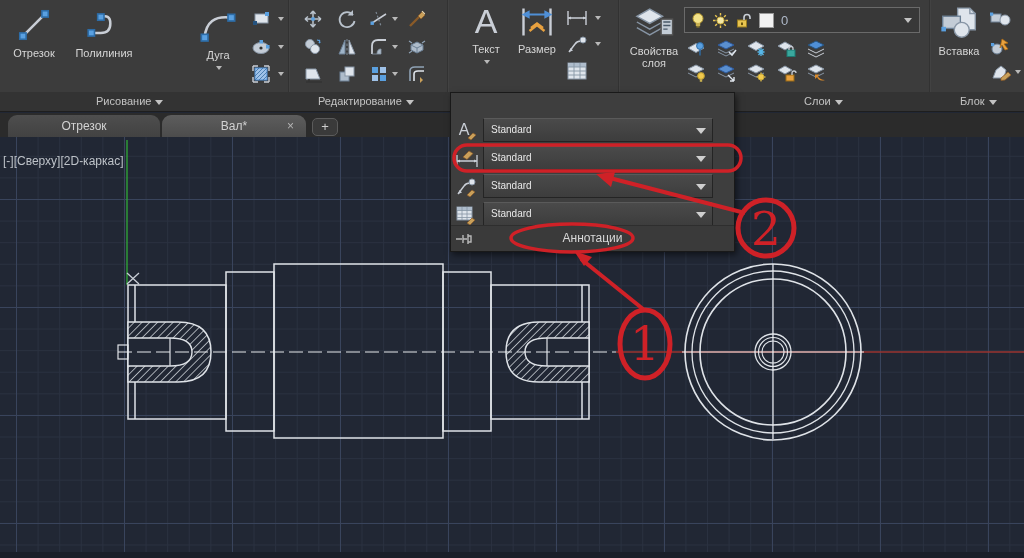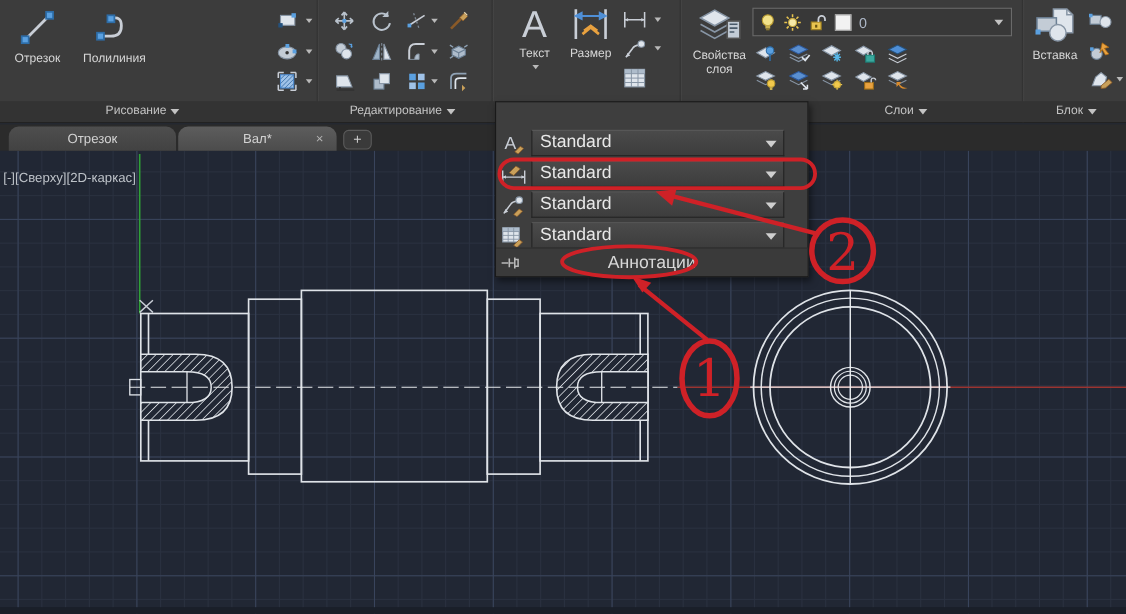--- a/index.html
+++ b/index.html
@@ -17,24 +17,24 @@
 
   .bigbtn { position:absolute; text-align:center; color:#d6d6d6; font-size:11px; cursor:default; }
   .bigbtn .ic { display:block; margin:0 auto 3px; }
   .minibtn { position:absolute; width:22px; height:22px; }
   .mini-caret { position:absolute; width:0; height:0; border-left:3px solid transparent; border-right:3px solid transparent; border-top:4px solid #b9b9b9; }
 
   
   .flyout { position:absolute; left:450px; top:92px; width:285px; height:160px; background:#3e3e3e; border:1px solid #191919; box-shadow:2px 3px 6px rgba(0,0,0,.5); z-index:20; }
   .fly-row { position:absolute; left:0; width:283px; height:28px; }
   .fly-ic { position:absolute; left:4px; top:3px; }
-  .fly-field { position:absolute; left:32px; top:2px; width:230px; height:24px; background:linear-gradient(#4a4a4a,#3d3d3d); border:1px solid #242424; border-top-color:#5a5a5a; color:#e8e8e8; font-size:16px; line-height:22px; padding-left:7px; }
+  .fly-field { position:absolute; left:32px; top:2px; width:230px; height:24px; background:linear-gradient(#4a4a4a,#3d3d3d); border:1px solid #242424; border-top-color:#5a5a5a; color:#e8e8e8; font-size:10px; line-height:22px; padding-left:7px; }
   .fly-field .dd { position:absolute; right:6px; top:9px; width:0; height:0; border-left:5px solid transparent; border-right:5px solid transparent; border-top:6px solid #cfcfcf; }
   .fly-footer { position:absolute; left:0; bottom:0; width:283px; height:26px; border-top:1px solid #2e2e2e; background:#3a3a3a; }
-  .fly-footer-label { position:absolute; left:0; top:5px; width:283px; text-align:center; font-size:16px; color:#d8d8d8; }
+  .fly-footer-label { position:absolute; left:0; top:5px; width:283px; text-align:center; font-size:12px; color:#d8d8d8; }
 
   
   .tabbar { position:absolute; left:0; top:113px; width:1024px; height:24px; background:#2b2b2b; z-index:5; }
   .ftab { position:absolute; top:2px; height:22px; border-radius:9px 9px 0 0; font-size:12px; color:#d2d2d2; text-align:center; line-height:22px; }
   .ftab.start { left:8px; width:152px; background:linear-gradient(#4e4e4e,#424242); }
   .ftab.active { left:162px; width:144px; background:linear-gradient(#5d5d5d,#4c4c4c); }
   .ftab .close { position:absolute; right:12px; top:0; color:#b5b5b5; font-size:12px; }
   .newtab { position:absolute; left:312px; top:5px; width:26px; height:18px; background:#3a3a3a; border:1px solid #5b5b5b; border-radius:5px; color:#cfcfcf; font-size:13px; line-height:15px; text-align:center; }
 
   
@@ -71,20 +71,29 @@
       <span>Отрезок</span>
     </div>
     <div class="bigbtn" style="left:62px;top:6px;width:84px;">
       <svg class="ic" width="38" height="38" viewBox="0 0 24 24">
           <path d="M4 17 H10 Q16 17 16 11 Q16 5 10 7" stroke="#c9ced6" stroke-width="1.6" fill="none"></path>
           <rect x="2" y="15" width="4" height="4" fill="#5aa0e0" stroke="#2d6da8"></rect>
           <rect x="8" y="5" width="4" height="4" fill="#5aa0e0" stroke="#2d6da8"></rect>
         </svg>
       <span>Полилиния</span>
     </div>
+    <div class="bigbtn" style="left:194px;top:6px;width:48px;">
+      <svg class="ic" width="40" height="40" viewBox="0 0 24 24">
+          <path d="M4 19 Q5 5 20 7" stroke="#c9ced6" stroke-width="1.6" fill="none"></path>
+          <rect x="2" y="17" width="4" height="4" fill="#5aa0e0" stroke="#2d6da8"></rect>
+          <rect x="18" y="5" width="4" height="4" fill="#5aa0e0" stroke="#2d6da8"></rect>
+        </svg>
+      <span>Дуга</span><br>
+      <span class="caret sm"></span>
+    </div>
     <div class="minibtn" style="left:250px;top:8px;">
       <svg width="22" height="22" viewBox="0 0 22 22">
           <rect x="5" y="6" width="13" height="9" fill="#dfe5ec" stroke="#8795a5"></rect>
           <rect x="15" y="4" width="4" height="4" fill="#5aa0e0"></rect>
           <rect x="3" y="13" width="4" height="4" fill="#24527e"></rect>
         </svg>
     </div>
     <span class="mini-caret" style="left:278px;top:17px;"></span>
     <div class="minibtn" style="left:250px;top:36px;">
       <svg width="22" height="22" viewBox="0 0 22 22">

